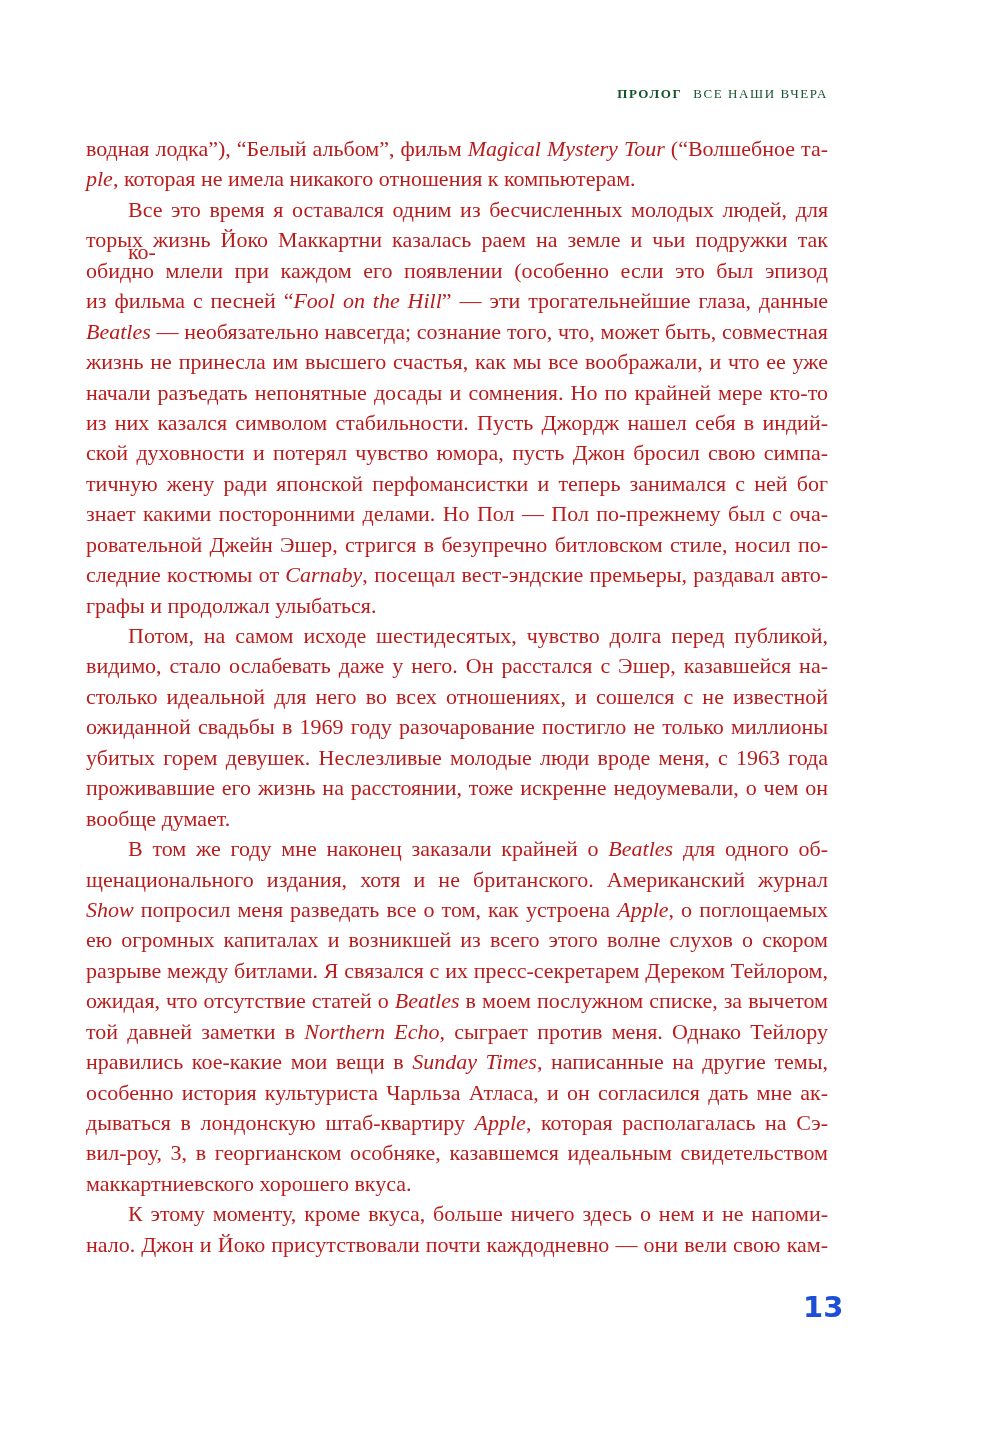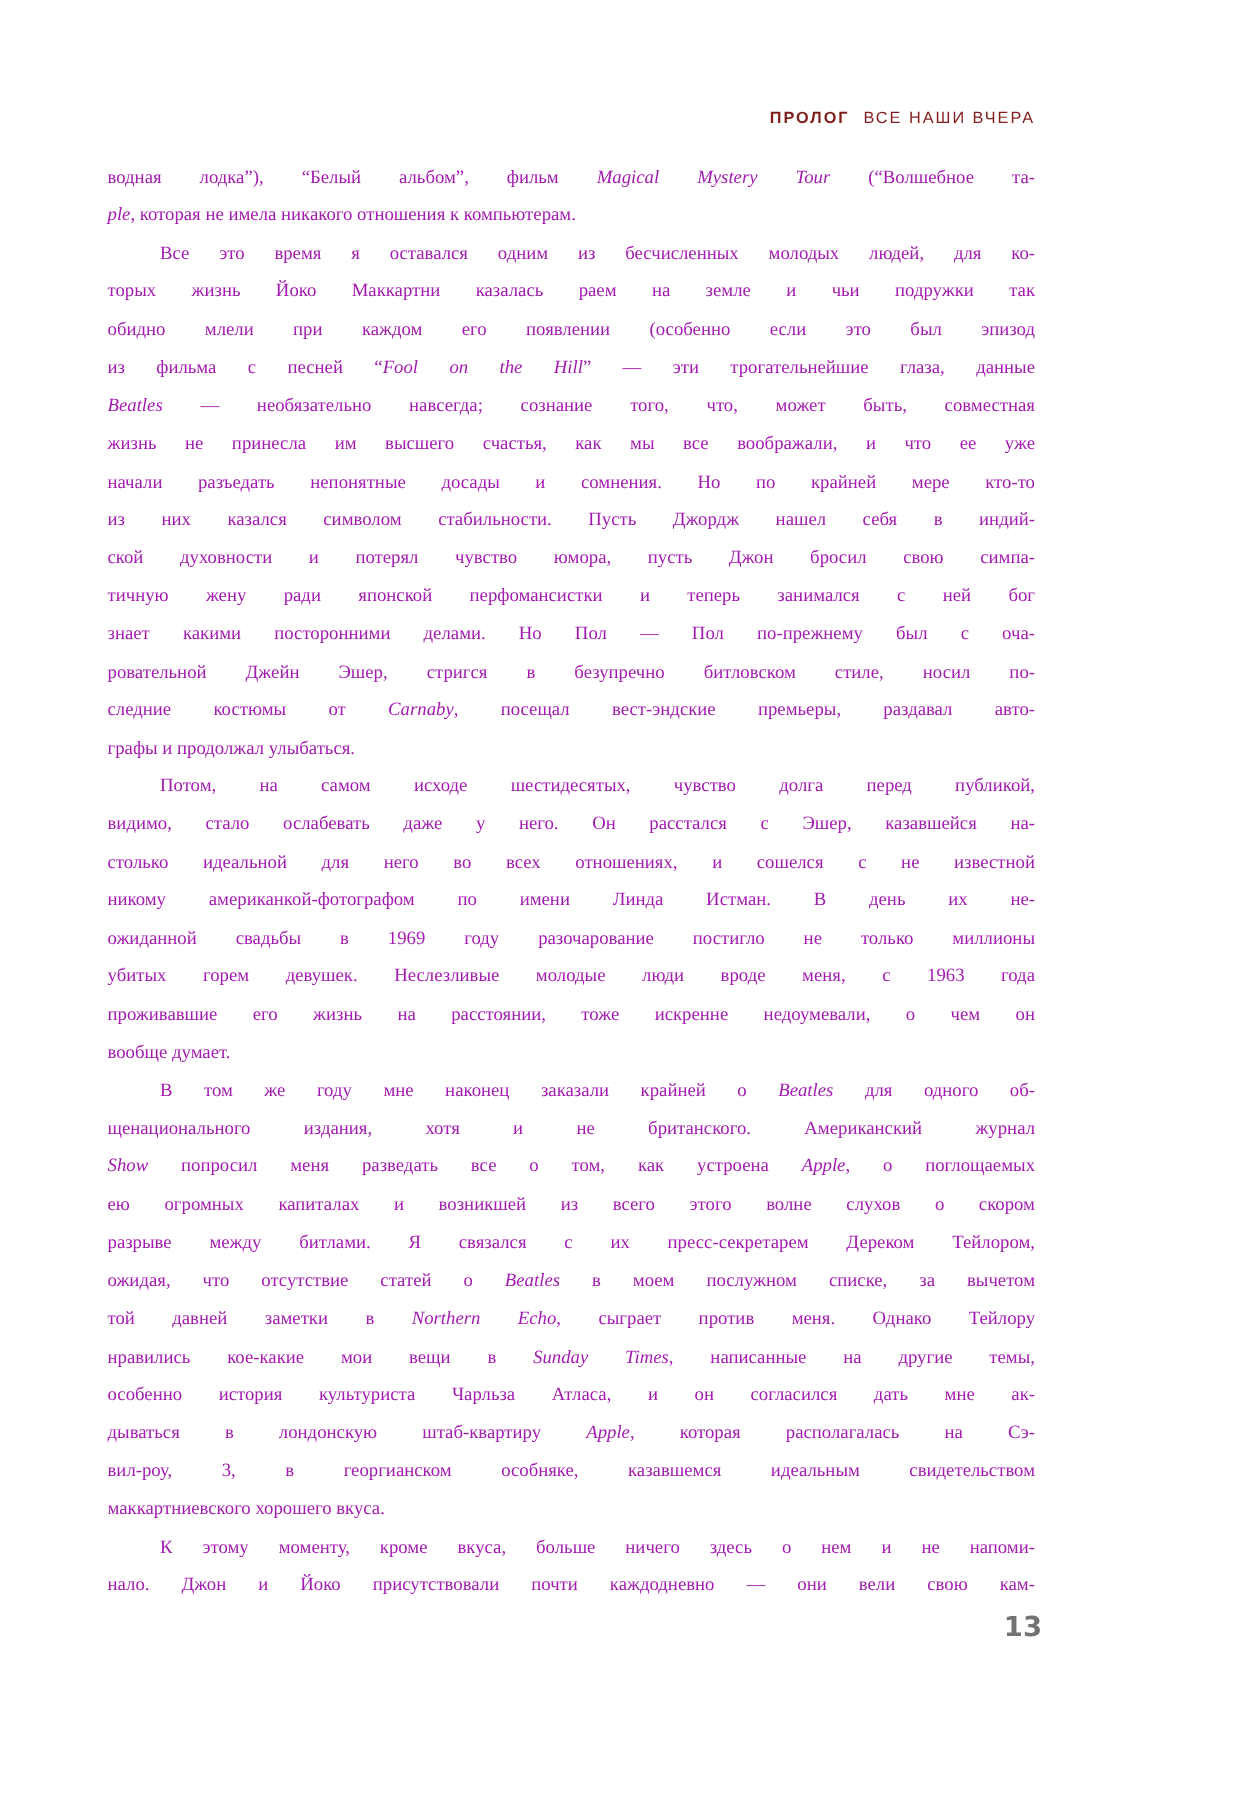--- a/index.html
+++ b/index.html
@@ -1,39 +1,39 @@
 <!DOCTYPE html>
 <html><head>
   <meta charset="utf-8">
   <style>
     html, body { margin: 0; padding: 0; background: #ffffff; }
     body { width: 986px; height: 1447px; position: relative; overflow: hidden; }
     .page { position: absolute; left: 0; top: 0; width: 986px; height: 1447px; background: #ffffff; }
     .running-header {
       position: absolute; top: 86px; right: 158px;
-      font-family: Liberation Sans, sans-serif; font-size: 13px; letter-spacing: 1.6px;
-      color: #7f1d1d; white-space: nowrap;
+      font-family: Liberation Serif, serif; font-size: 13px; letter-spacing: 1.6px;
+      color: #14532d; white-space: nowrap;
     }
     .running-header .section { font-weight: bold; margin-right: 6px; }
     .running-header .title { font-weight: normal; }
     .body-text {
       position: absolute; left: 86px; top: 128px; width: 742px;
       font-family: "Liberation Serif", "DejaVu Serif", serif;
-      font-size: 15px; line-height: 28px; color: #a21caf;
+      font-size: 22px; line-height: 42px; color: #b91c1c;
     }
     .line { display: block; text-align: justify; text-align-last: justify; white-space: nowrap; height: 30.45px; overflow: visible; }
     .line.last { text-align-last: left; }
     .line.indent { padding-left: 42px; }
     .line span { white-space: normal; }
     .line-inner { display: block; text-align: justify; text-align-last: justify; white-space: normal; }
     .line.last .line-inner { text-align-last: left; }
     i { font-style: italic; }
     .page-number {
       position: absolute; top: 1290px; left: 803px;
-      font-family: "DejaVu Sans", sans-serif; font-weight: bold; font-size: 22px; color: #737373; text-align: center;
+      font-family: "DejaVu Sans", sans-serif; font-weight: bold; font-size: 29px; color: #1d4ed8; text-align: center;
     }
   </style>
 </head>
 <body>
 
 <div class="page">
   <div class="running-header">
     <span class="section">ПРОЛОГ</span>
     <span class="title">ВСЕ НАШИ ВЧЕРА</span>
   </div>
@@ -90,23 +90,20 @@
       <div class="line indent">
         <span class="line-inner"><span>Потом, на самом исходе шестидесятых, чувство долга перед публикой,</span></span>
       </div>
       <div class="line">
         <span class="line-inner"><span>видимо, стало ослабевать даже у него. Он расстался с Эшер, казавшейся на-</span></span>
       </div>
       <div class="line">
         <span class="line-inner"><span>столько идеальной для него во всех отношениях, и сошелся с не известной</span></span>
       </div>
       <div class="line">
-        <span class="line-inner"><span>никому американкой-фотографом по имени Линда Истман. В день их не-</span></span>
-      </div>
-      <div class="line">
         <span class="line-inner"><span>ожиданной свадьбы в 1969 году разочарование постигло не только миллионы</span></span>
       </div>
       <div class="line">
         <span class="line-inner"><span>убитых горем девушек. Неслезливые молодые люди вроде меня, с 1963 года</span></span>
       </div>
       <div class="line">
         <span class="line-inner"><span>проживавшие его жизнь на расстоянии, тоже искренне недоумевали, о чем он</span></span>
       </div>
       <div class="line last">
         <span class="line-inner"><span>вообще думает.</span></span>

